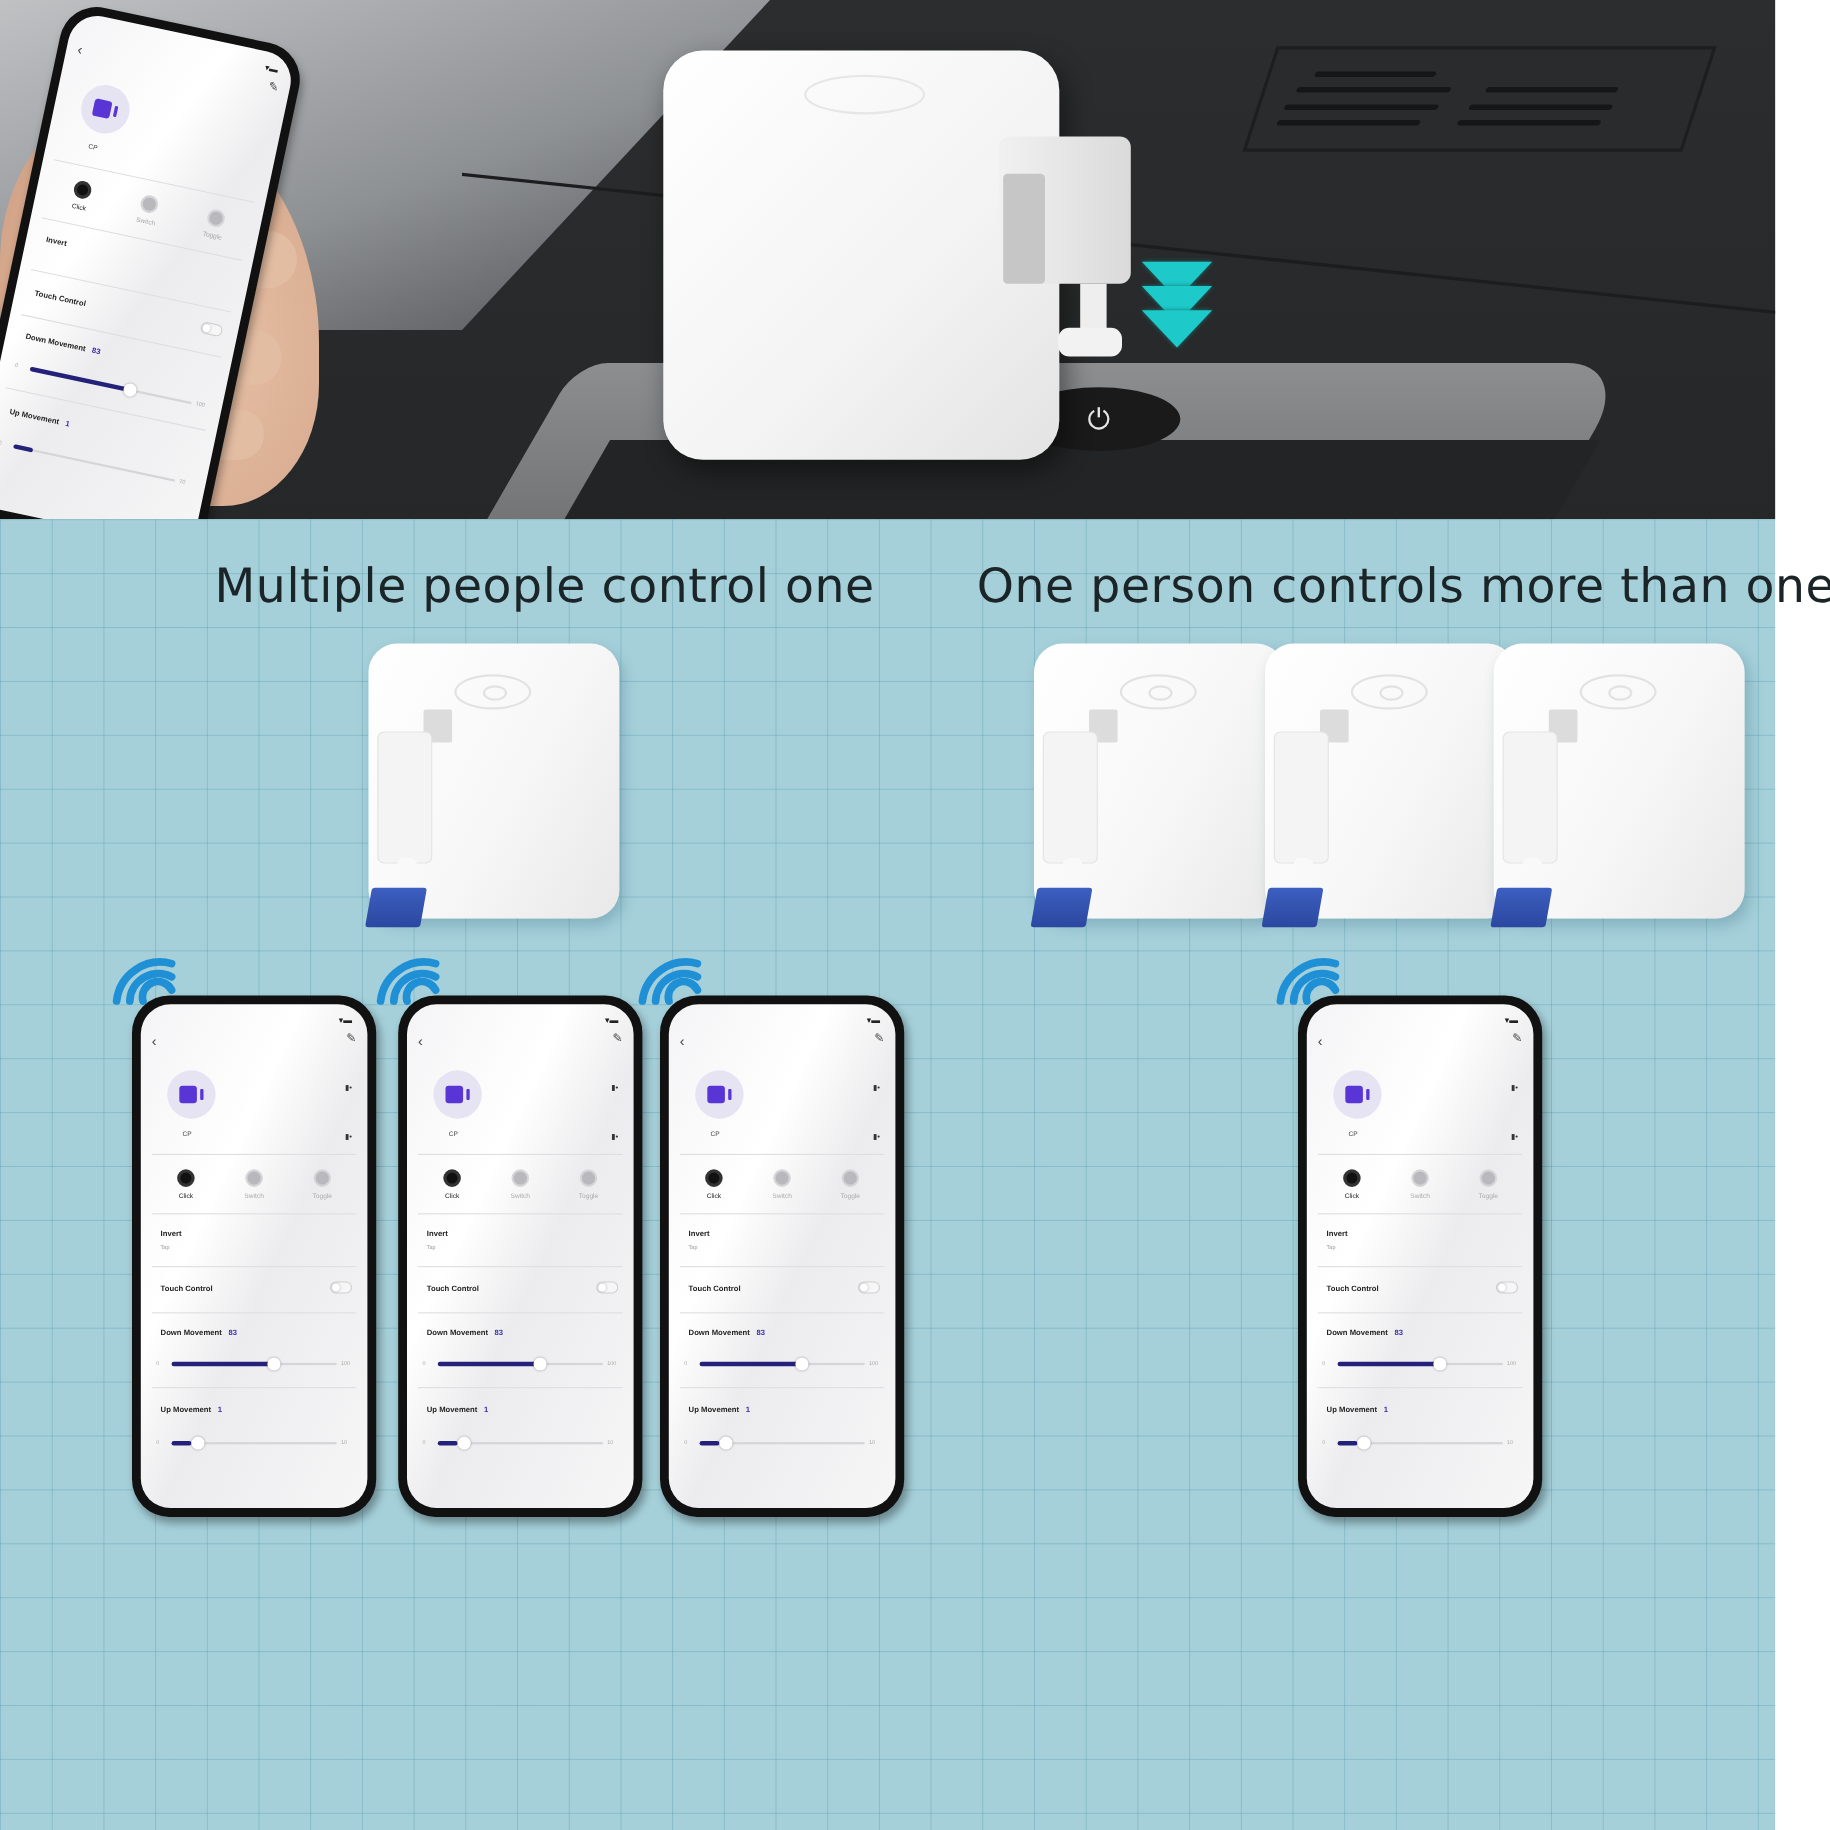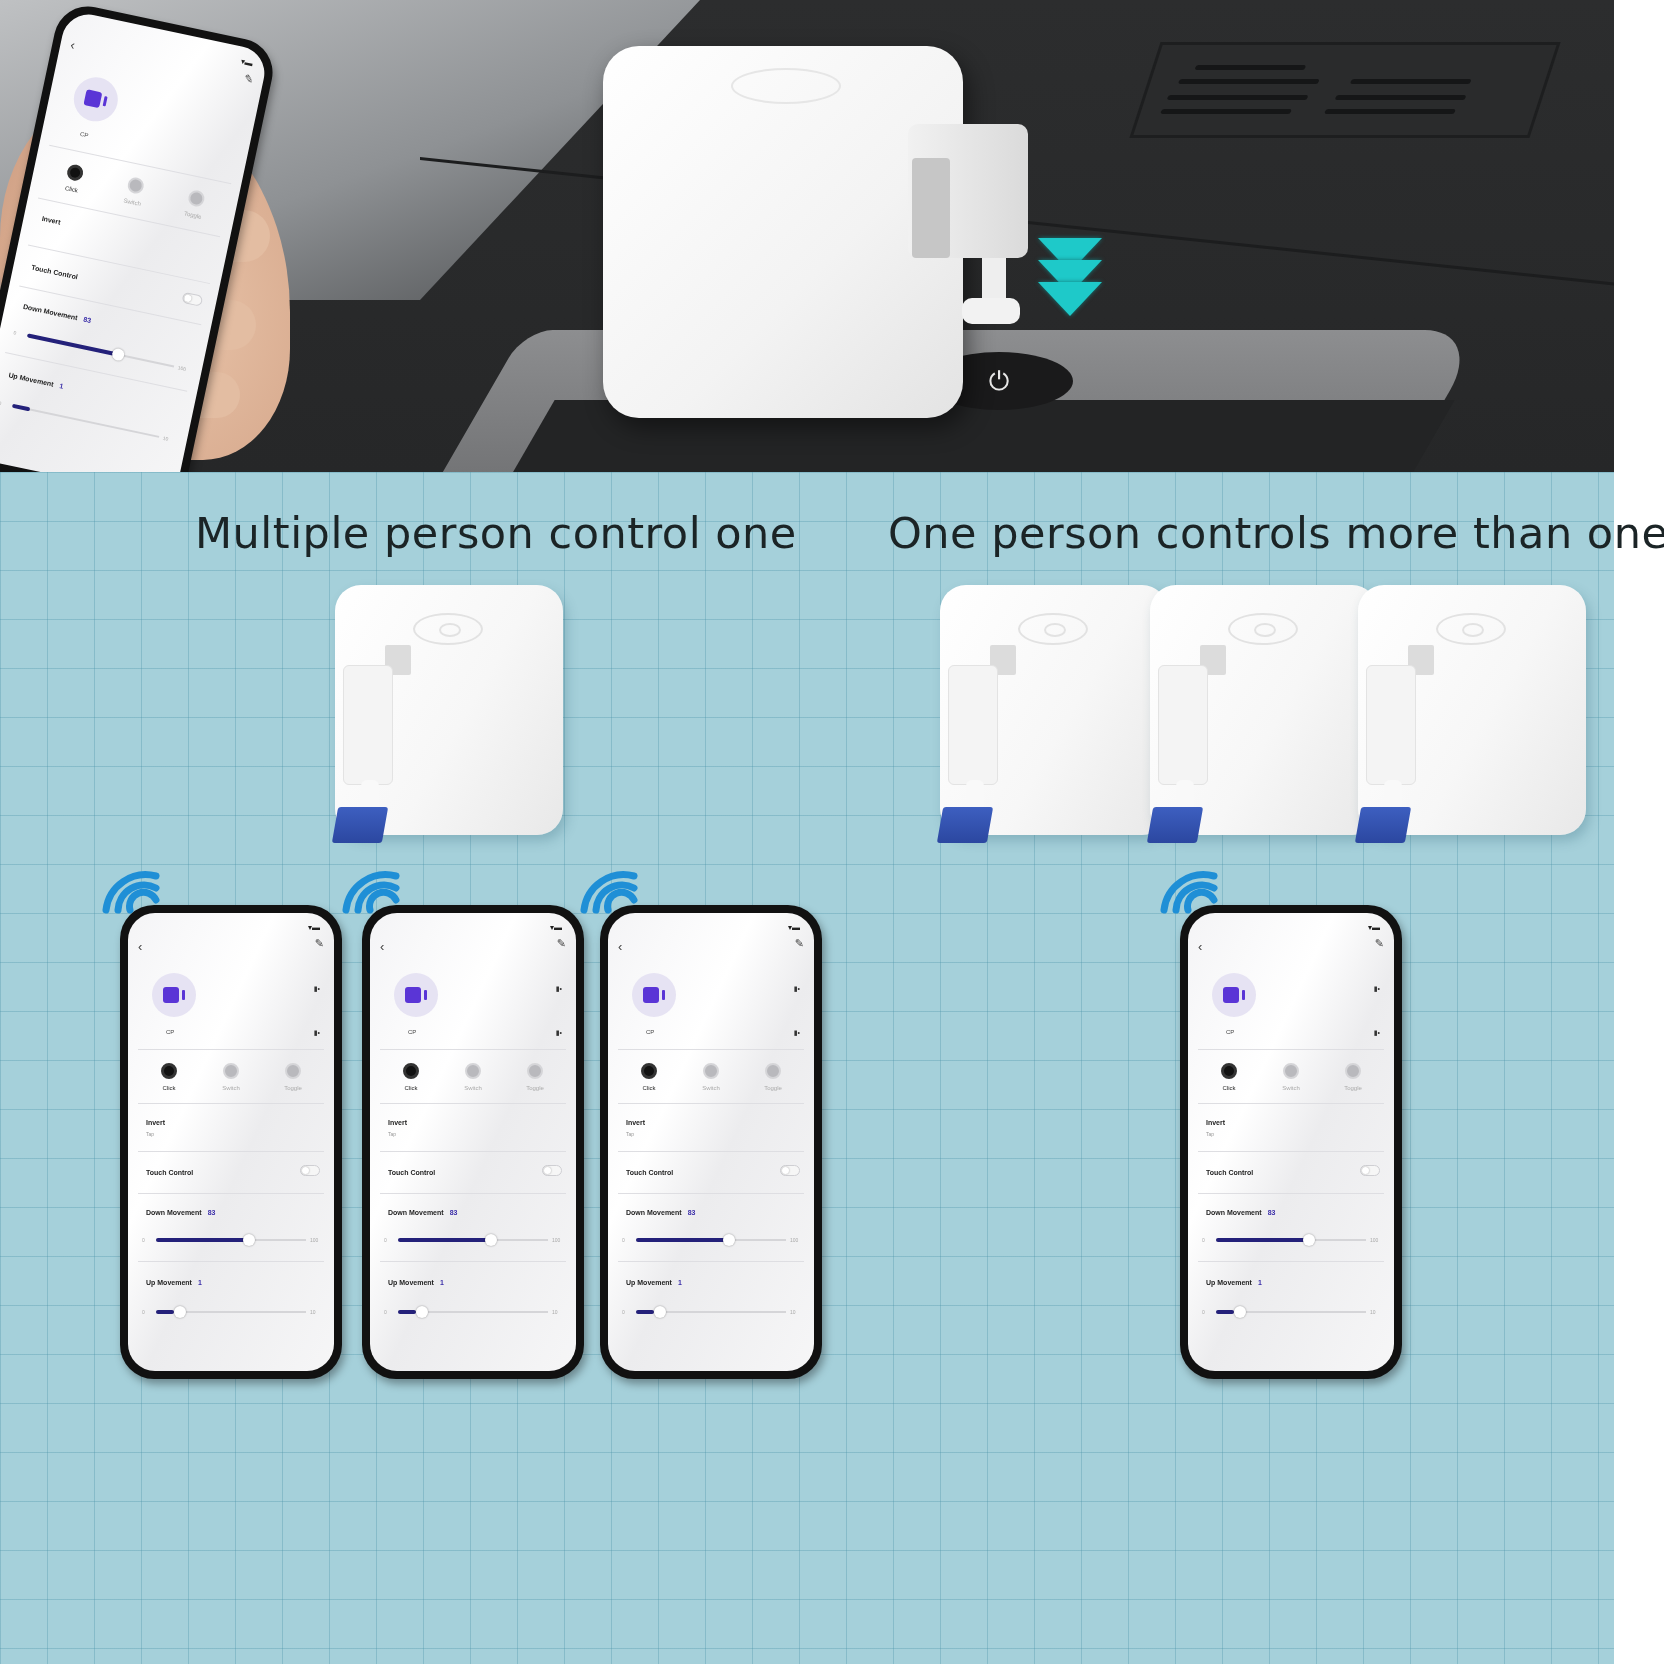--- a/index.html
+++ b/index.html
@@ -204,21 +204,21 @@
           </div>
         <span class="max">10</span>
       </div>
     </div>
   </div>
 </div>
 
 <div class="grid-area"></div>
 <div class="right-strip"></div>
 
-<h2 class="heading" style="left:195px">Multiple person control one</h2>
+<h2 class="heading" style="left:195px">Multiple people control one</h2>
 <h2 class="heading" style="left:888px">One person controls more than one</h2>
 
 <div class="mini-cube" style="left:335px;top:585px">
   <div class="body"></div>
     <div class="ring"></div>
     <div class="slot"></div>
     <div class="arm"></div>
     <div class="plunger"></div>
     <div class="blue-btn"></div>
 </div>

